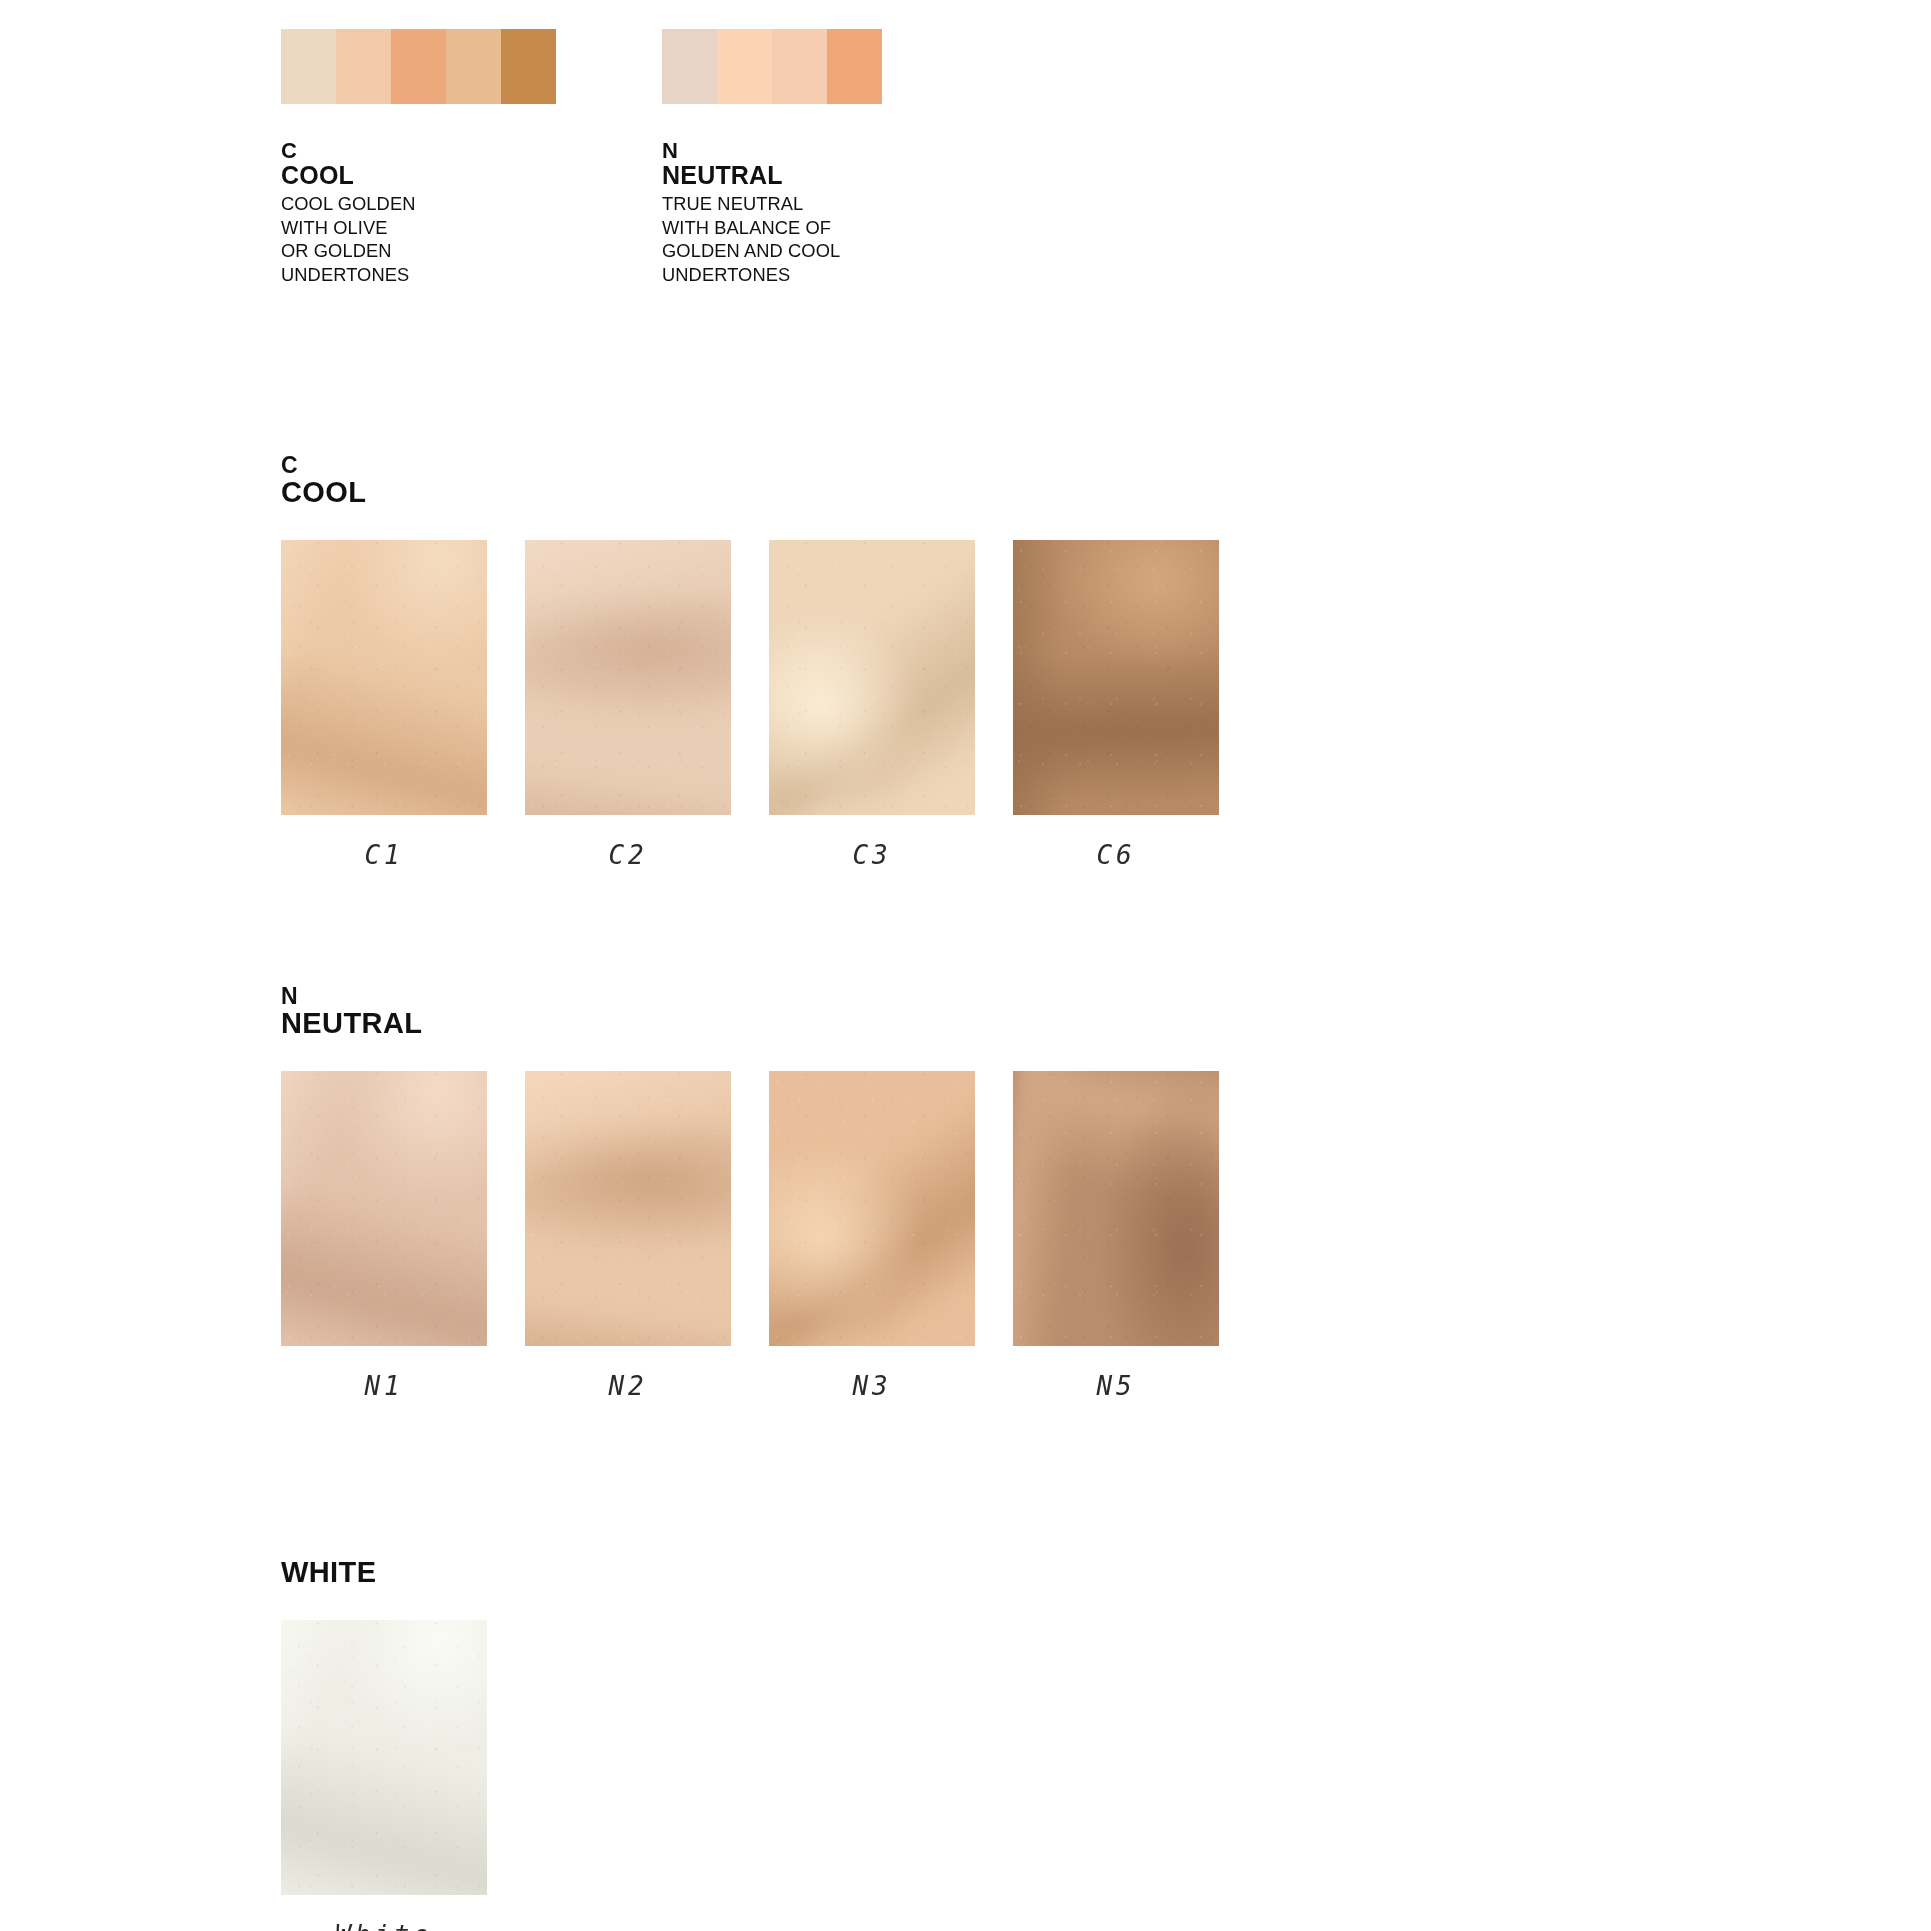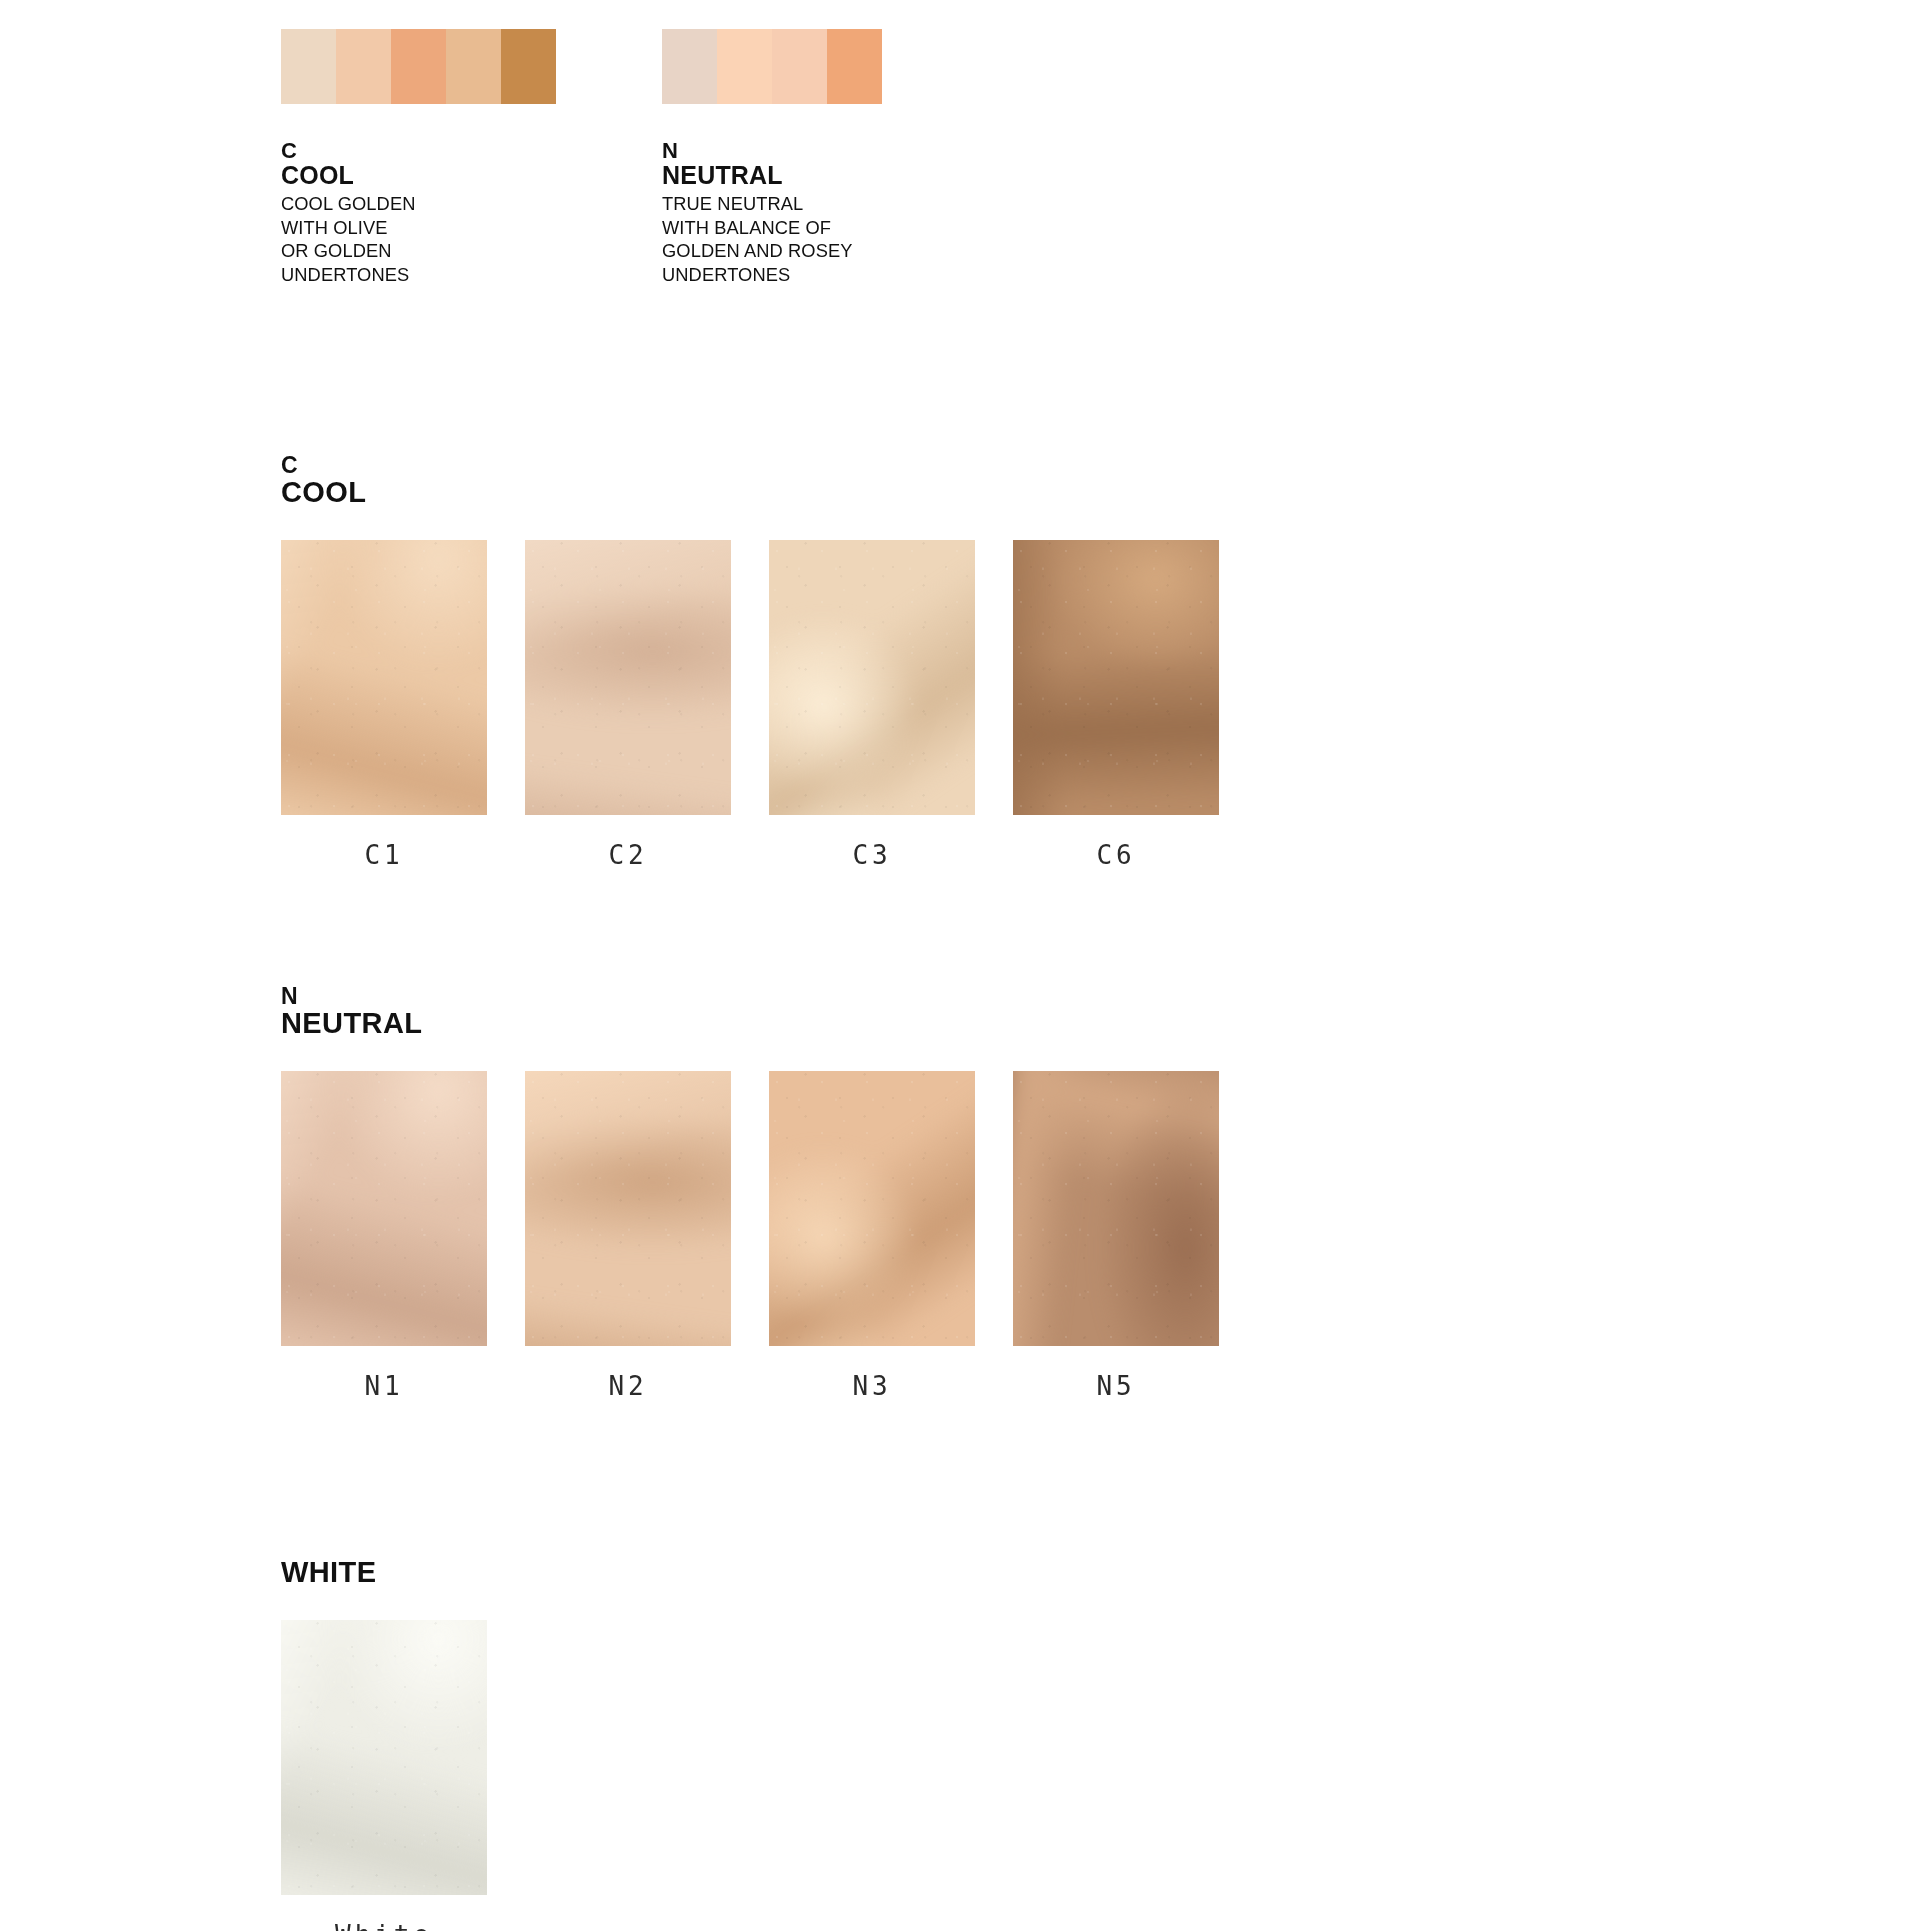--- a/index.html
+++ b/index.html
@@ -94,20 +94,21 @@
     font-size: 29px;
   }
 
   .swatch-row {
     display: flex;
     gap: 38px;
     margin-top: 33px;
   }
   .swatch-cell {
     width: 206px;
+    font-style: italic;
   }
   .swatch {
     width: 206px;
     height: 275px;
     position: relative;
     overflow: hidden;
   }
   .swatch .base {
     position: absolute;
     inset: 0;
@@ -175,21 +176,21 @@
         <div class="chip" style="background: rgb(251, 211, 181);"></div>
         <div class="chip" style="background: rgb(247, 205, 178);"></div>
         <div class="chip" style="background: rgb(240, 167, 119);"></div>
       </div>
       <div class="legend-text">
         <div class="legend-letter">N</div>
         <div class="legend-name">NEUTRAL</div>
         <div class="legend-desc">
           <div>TRUE NEUTRAL</div>
           <div>WITH BALANCE OF</div>
-          <div>GOLDEN AND ROSEY</div>
+          <div>GOLDEN AND COOL</div>
           <div>UNDERTONES</div>
         </div>
       </div>
     </div>
   </div>
 
   <div class="section" id="section-cool" style="top:454px;">
     <div class="section-head">
       <div class="section-letter">C</div>
       <div class="section-name">COOL</div>

